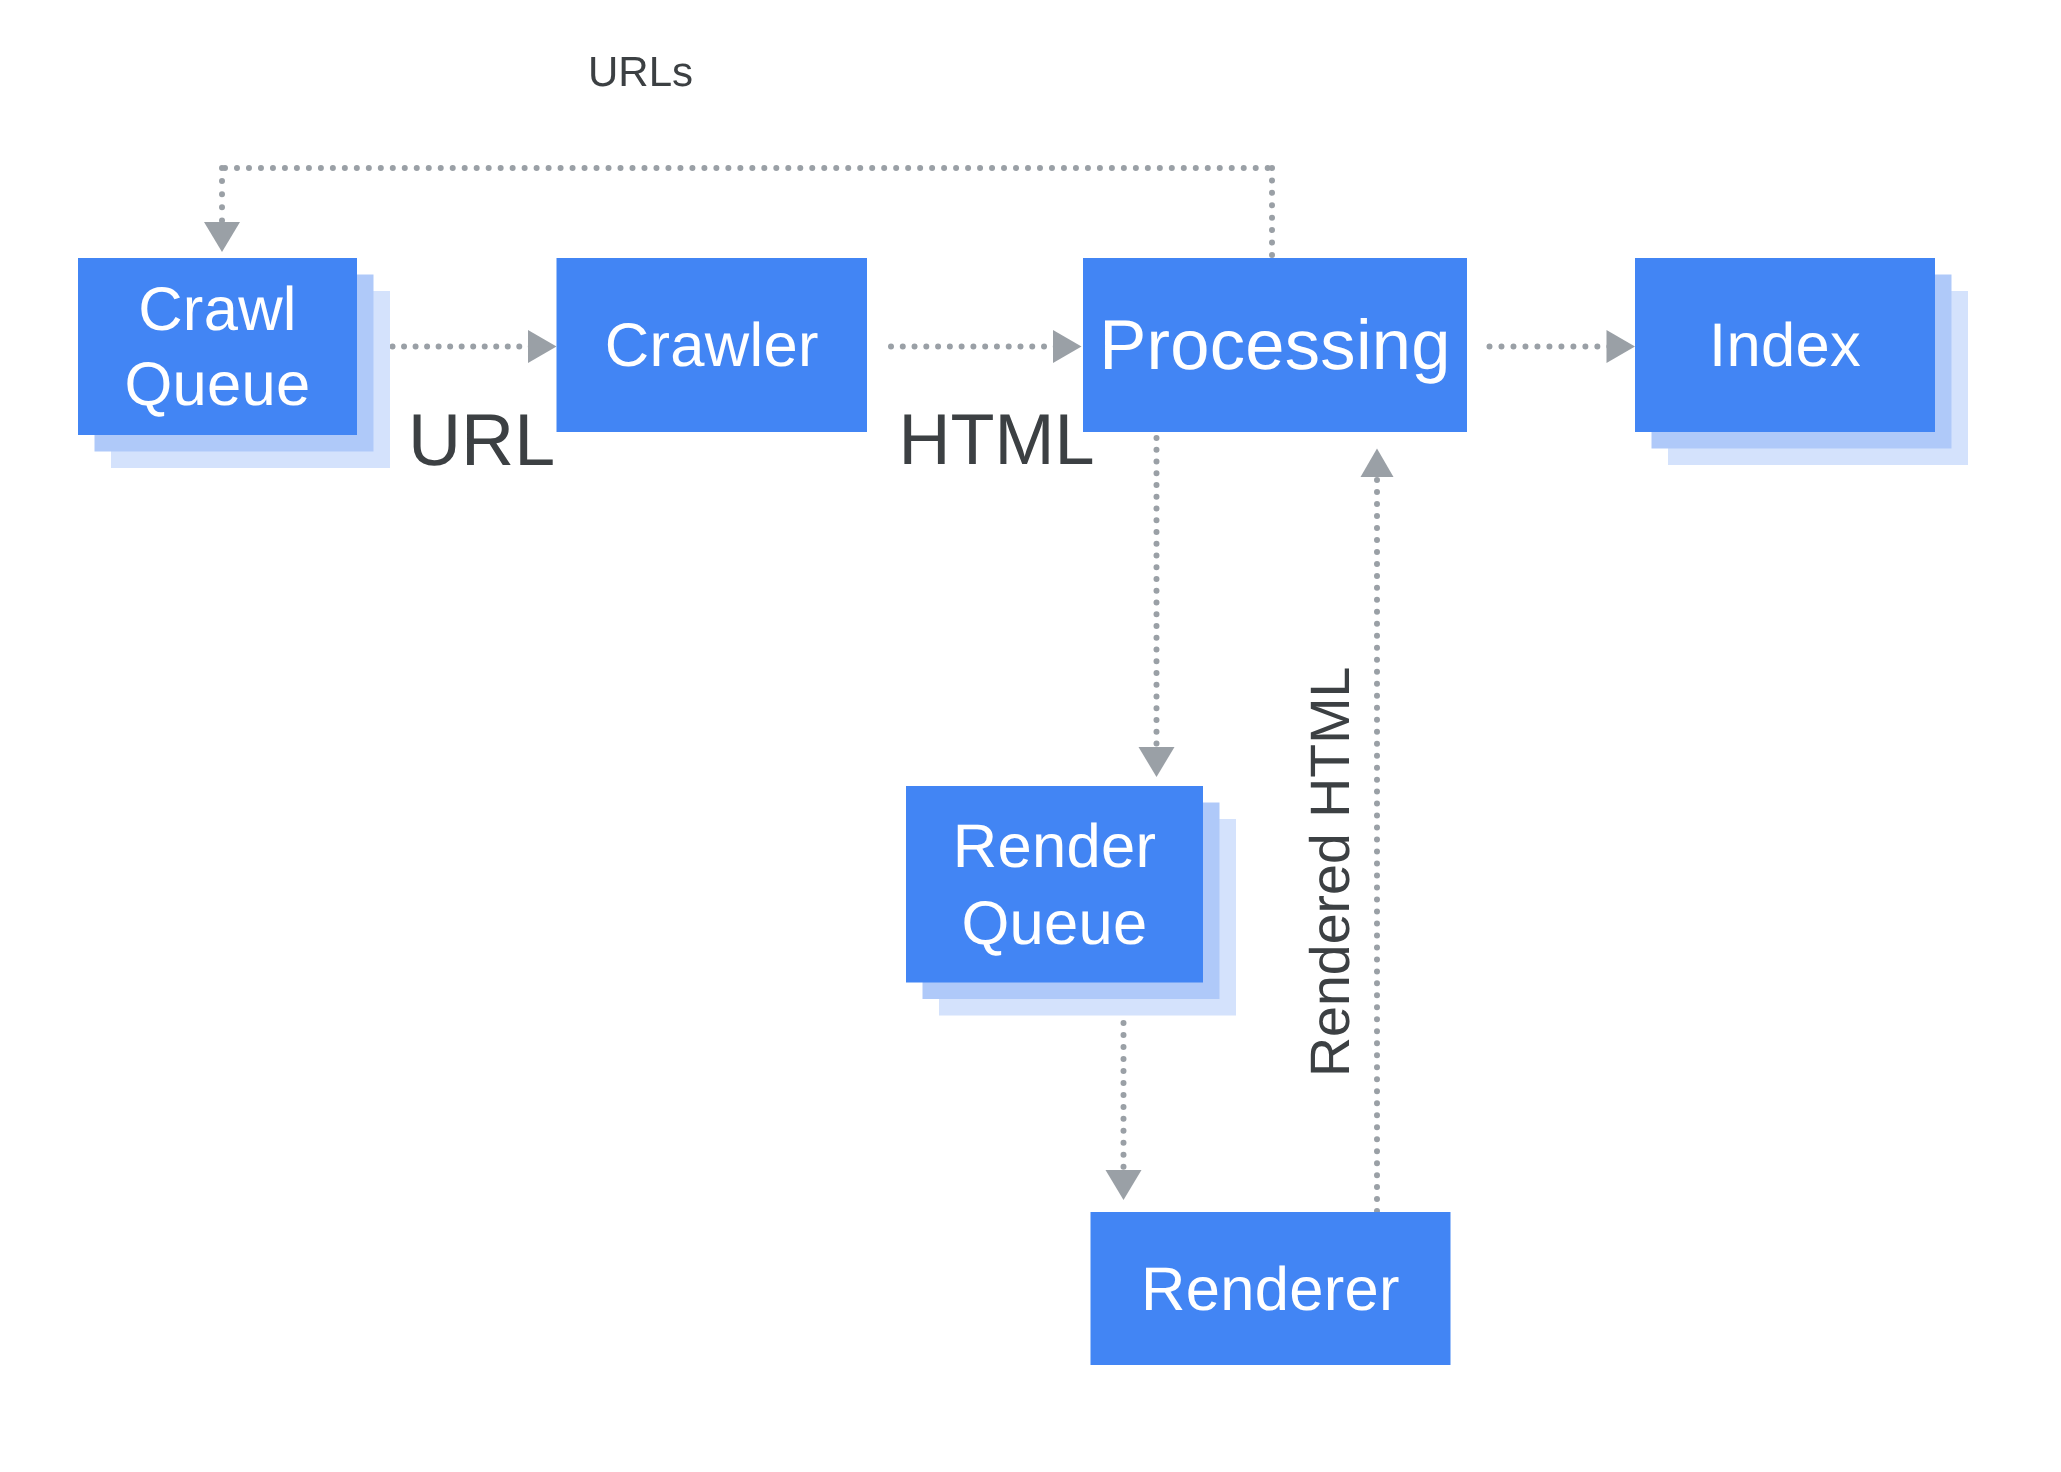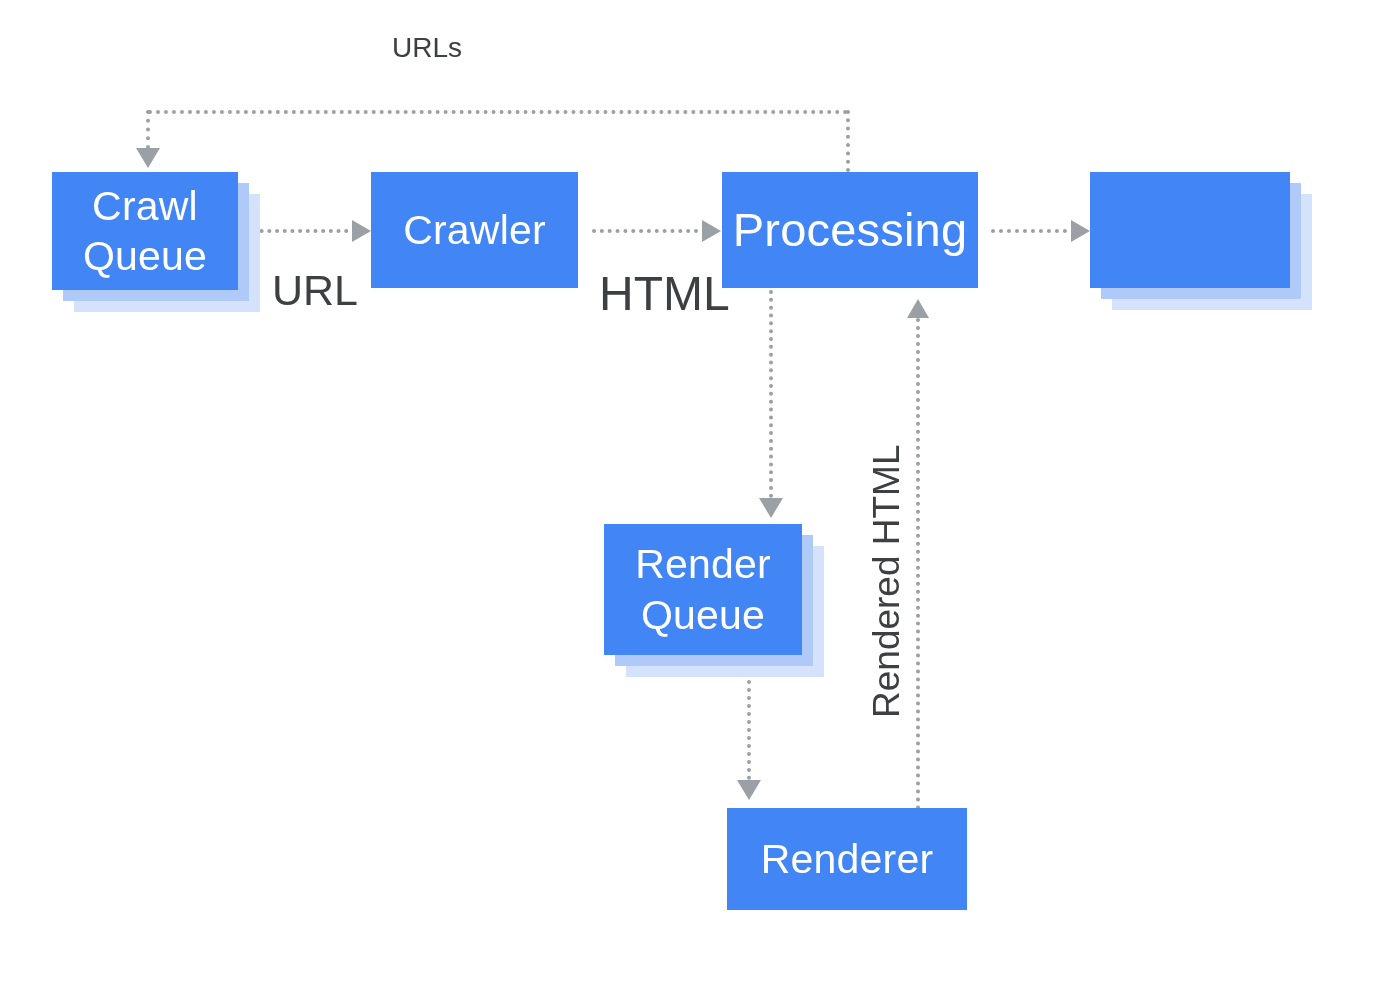--- a/index.html
+++ b/index.html
@@ -133,21 +133,21 @@
   <div class="arrow arrow-down" style="left:759px; top:498px;"></div>
 
   <div class="line-v" style="left:747px; top:672px; height:108px;"></div>
   <div class="arrow arrow-down" style="left:737px; top:780px;"></div>
 
   <div class="line-v" style="left:916px; top:318px; height:492px;"></div>
   <div class="arrow arrow-up" style="left:907px; top:299px;"></div>
 
   <div class="edge-label" style="left:392px; top:32px; font-size:28px;">URLs</div>
 
-  <div class="edge-label" style="left:272px; top:266px; font-size:43px;">URL</div>
+  <div class="edge-label" style="left:272px; top:266px; font-size:49px;">URL</div>
 
   <div class="edge-label" style="left:599px; top:266px; font-size:48px;">HTML</div>
 
   <div class="edge-label vertical" style="left:866px; top:718px; font-size:37px;">Rendered HTML</div>
 
   <div class="node stacked" style="left:52px; top:172px; width:186px; height:118px; font-size:41px;">
     <div class="sheet2"></div>
     <div class="sheet1"></div>
     <div class="node-face"></div>
     <div class="node-label">Crawl
@@ -161,20 +161,21 @@
 
   <div class="node" style="left:722px; top:172px; width:256px; height:116px; font-size:47px;">
     <div class="node-face"></div>
     <div class="node-label">Processing</div>
   </div>
 
   <div class="node stacked" style="left:1090px; top:172px; width:200px; height:116px; font-size:41px;">
     <div class="sheet2"></div>
     <div class="sheet1"></div>
     <div class="node-face"></div>
+    <div class="node-label">Index</div>
   </div>
 
   <div class="node stacked" style="left:604px; top:524px; width:198px; height:131px; font-size:41px;">
     <div class="sheet2"></div>
     <div class="sheet1"></div>
     <div class="node-face"></div>
     <div class="node-label">Render
 Queue</div>
   </div>
 

